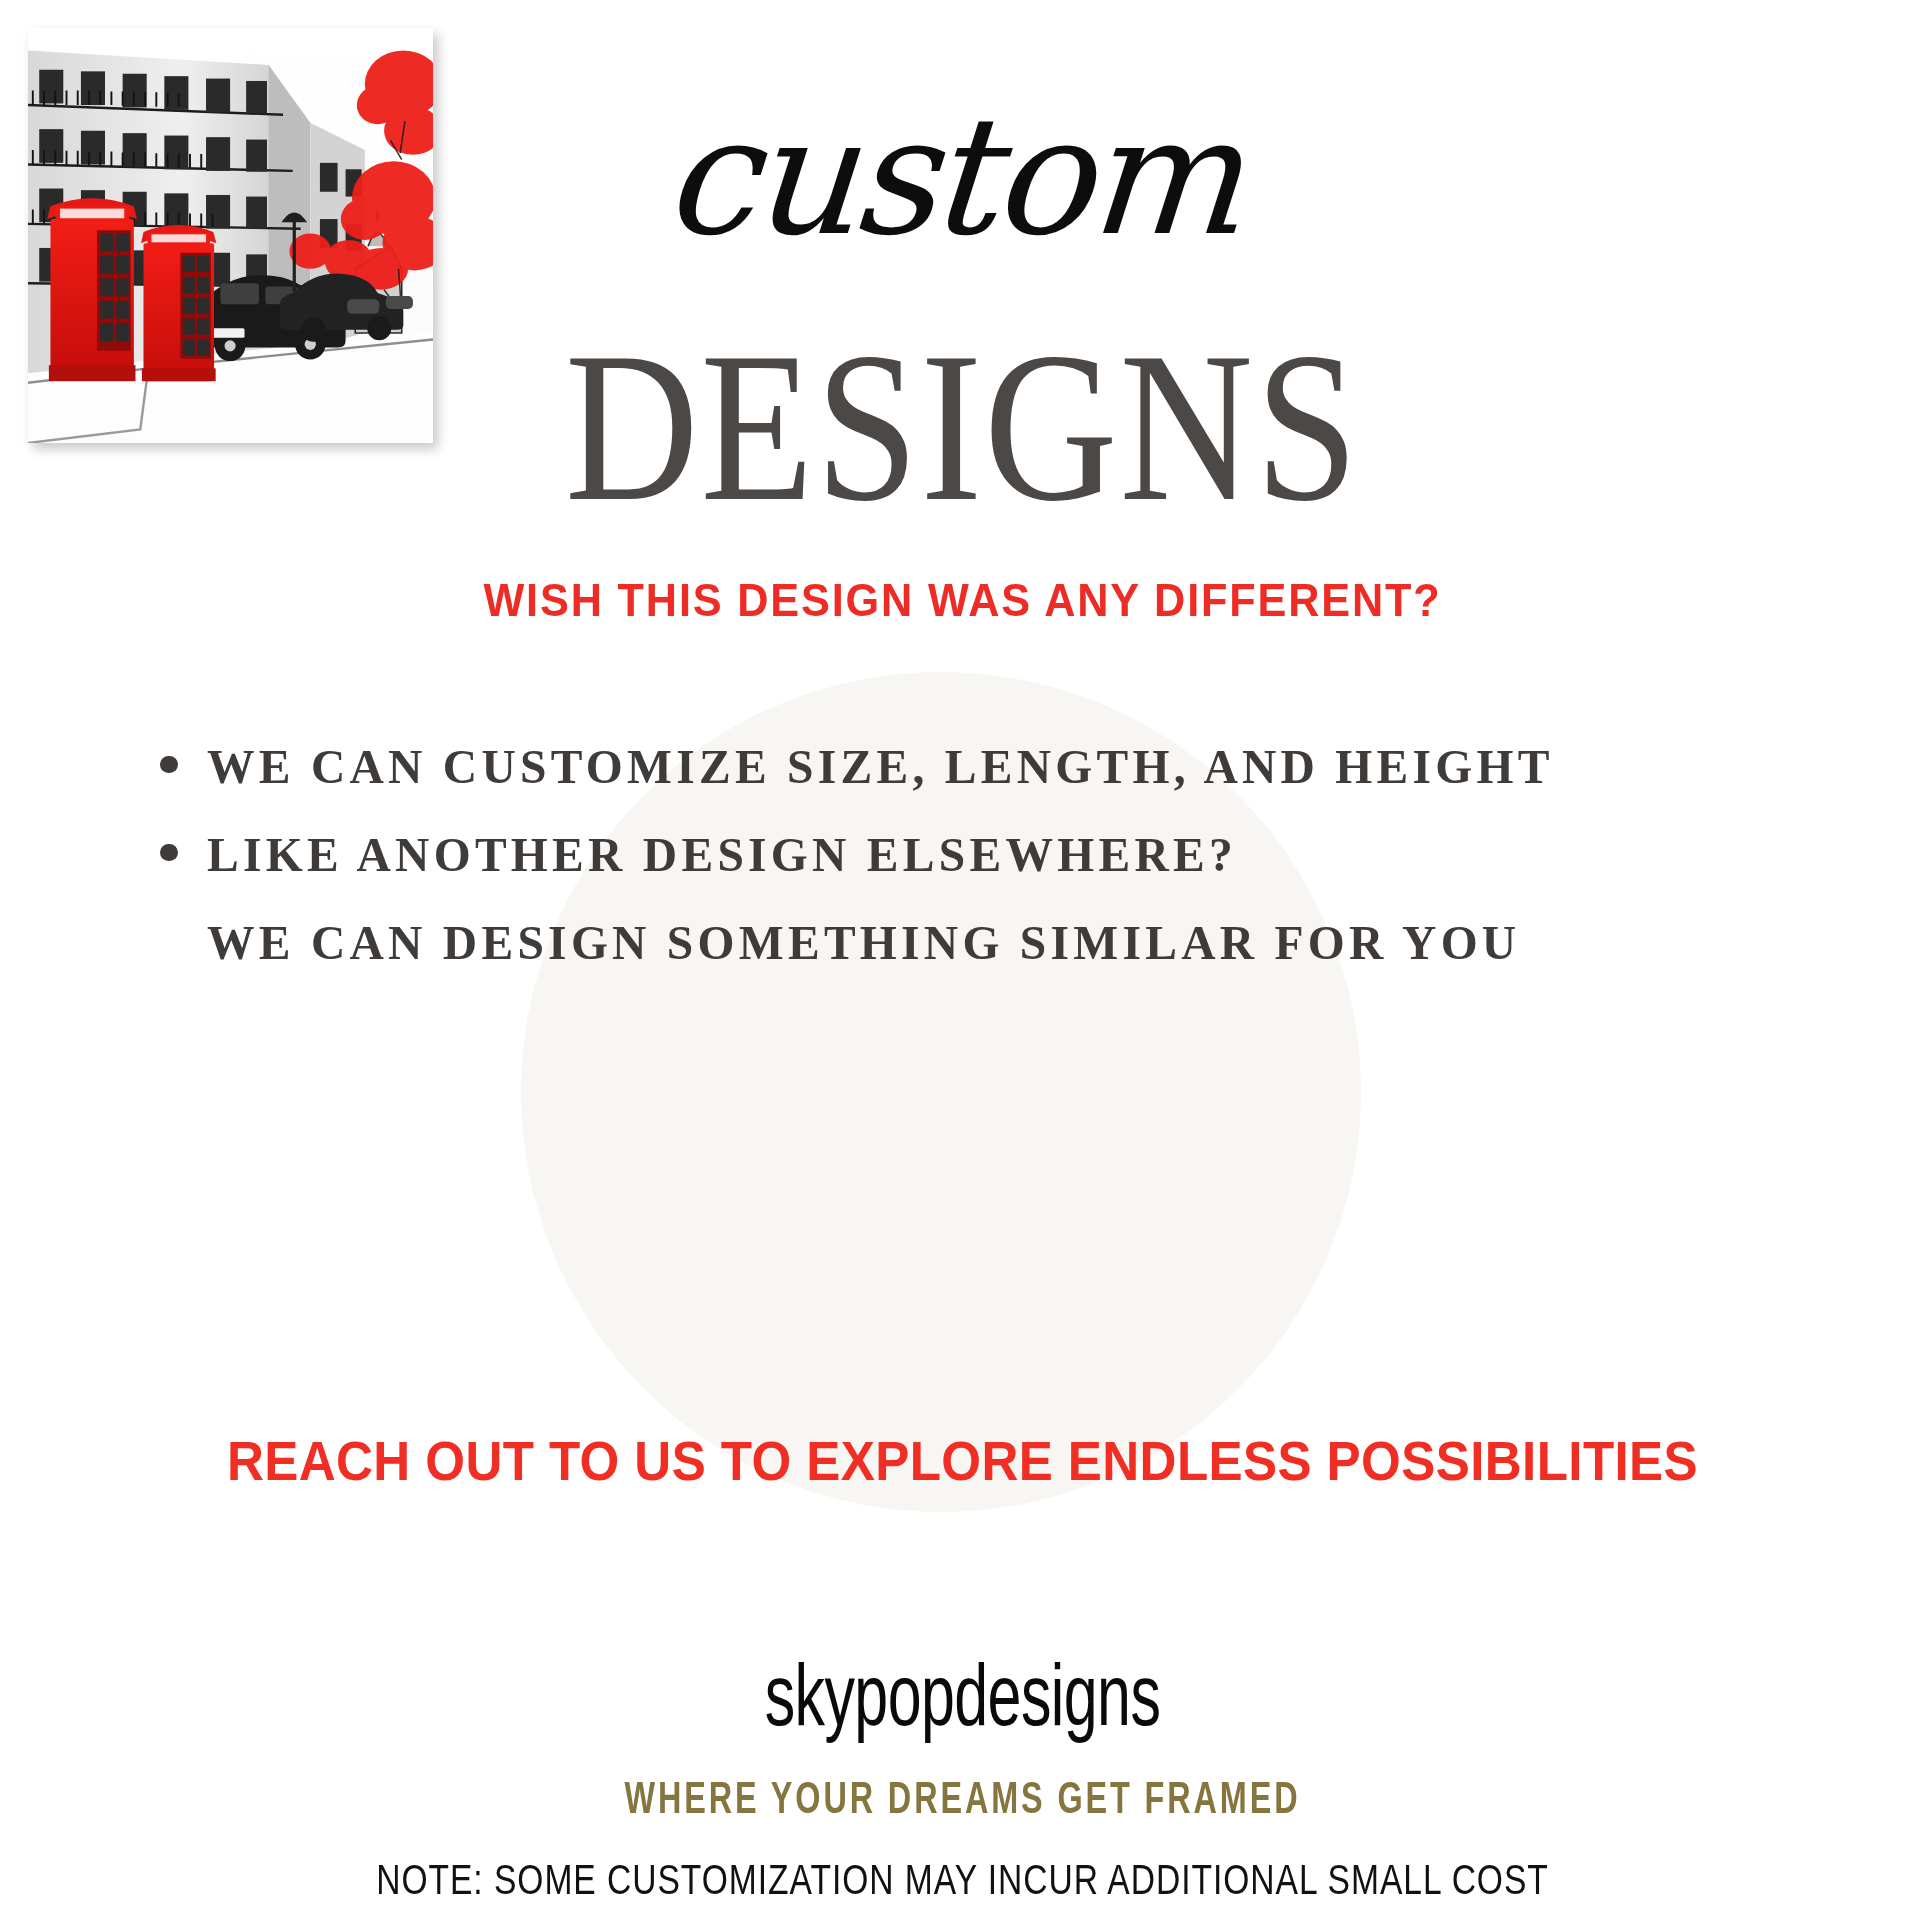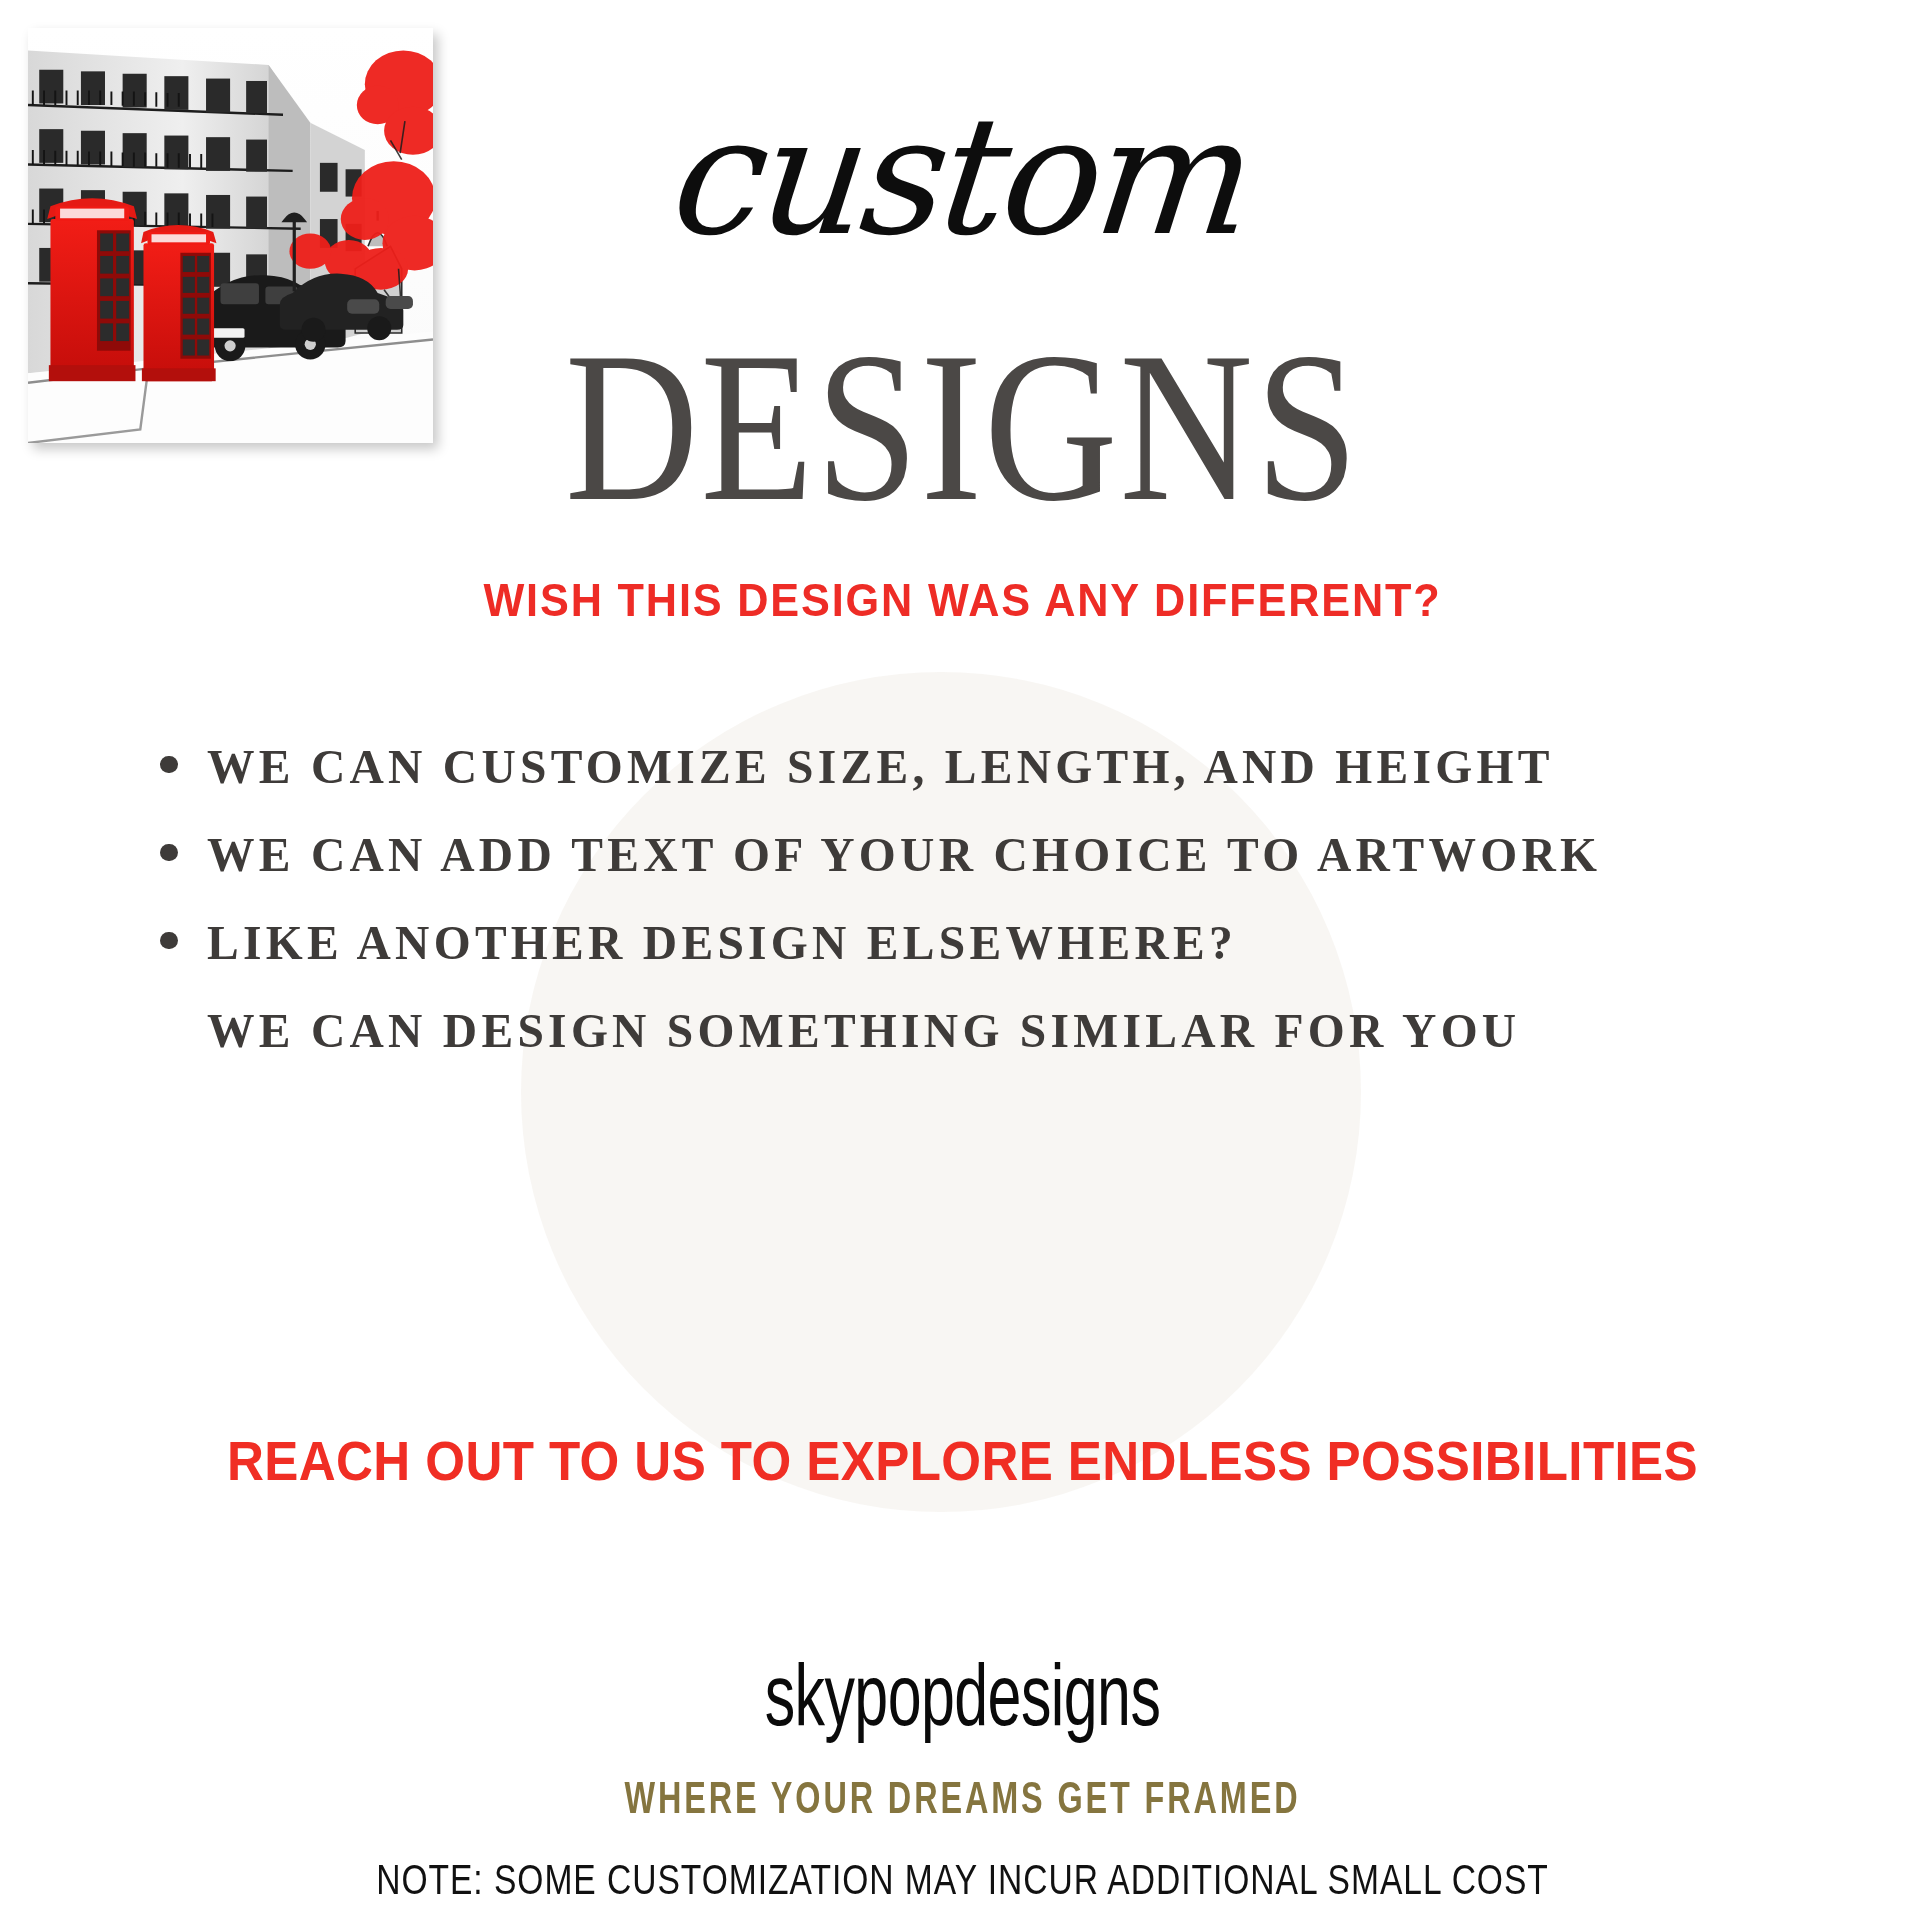--- a/index.html
+++ b/index.html
@@ -369,24 +369,20 @@
   <div id="designs-title">DESIGNS</div>
   <div id="subhead">WISH  THIS  DESIGN  WAS ANY DIFFERENT?</div>
 
   <ul id="bullets">
     <li class="bullet-row">
       <span class="bullet-dot"></span>
       <span class="bullet-text">WE CAN CUSTOMIZE SIZE, LENGTH, AND HEIGHT</span>
     </li>
     <li class="bullet-row">
       <span class="bullet-dot"></span>
-      <span class="bullet-text">WE CAN ADD TEXT OF YOUR CHOICE TO ARTWORK</span>
-    </li>
-    <li class="bullet-row">
-      <span class="bullet-dot"></span>
       <span class="bullet-text">LIKE ANOTHER DESIGN ELSEWHERE?</span>
     </li>
     <li class="bullet-row continuation">
       <span class="bullet-dot invisible"></span>
       <span class="bullet-text">WE CAN DESIGN SOMETHING SIMILAR FOR YOU</span>
     </li>
   </ul>
 
   <div id="cta">REACH OUT TO US TO EXPLORE ENDLESS POSSIBILITIES</div>
 

